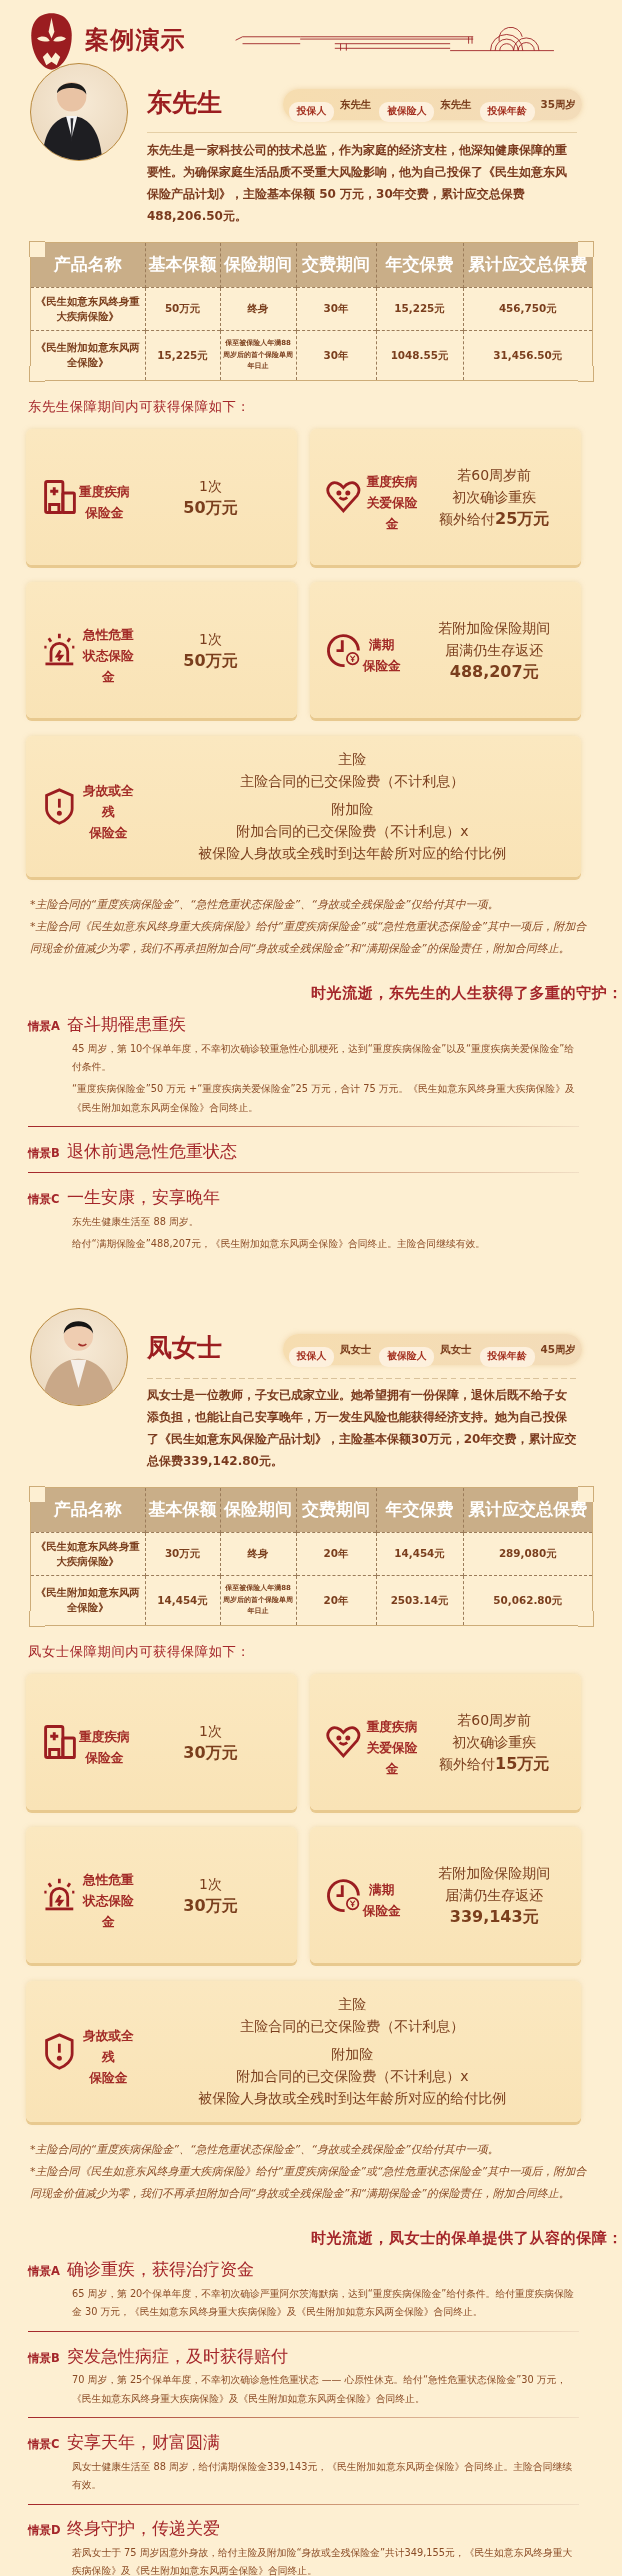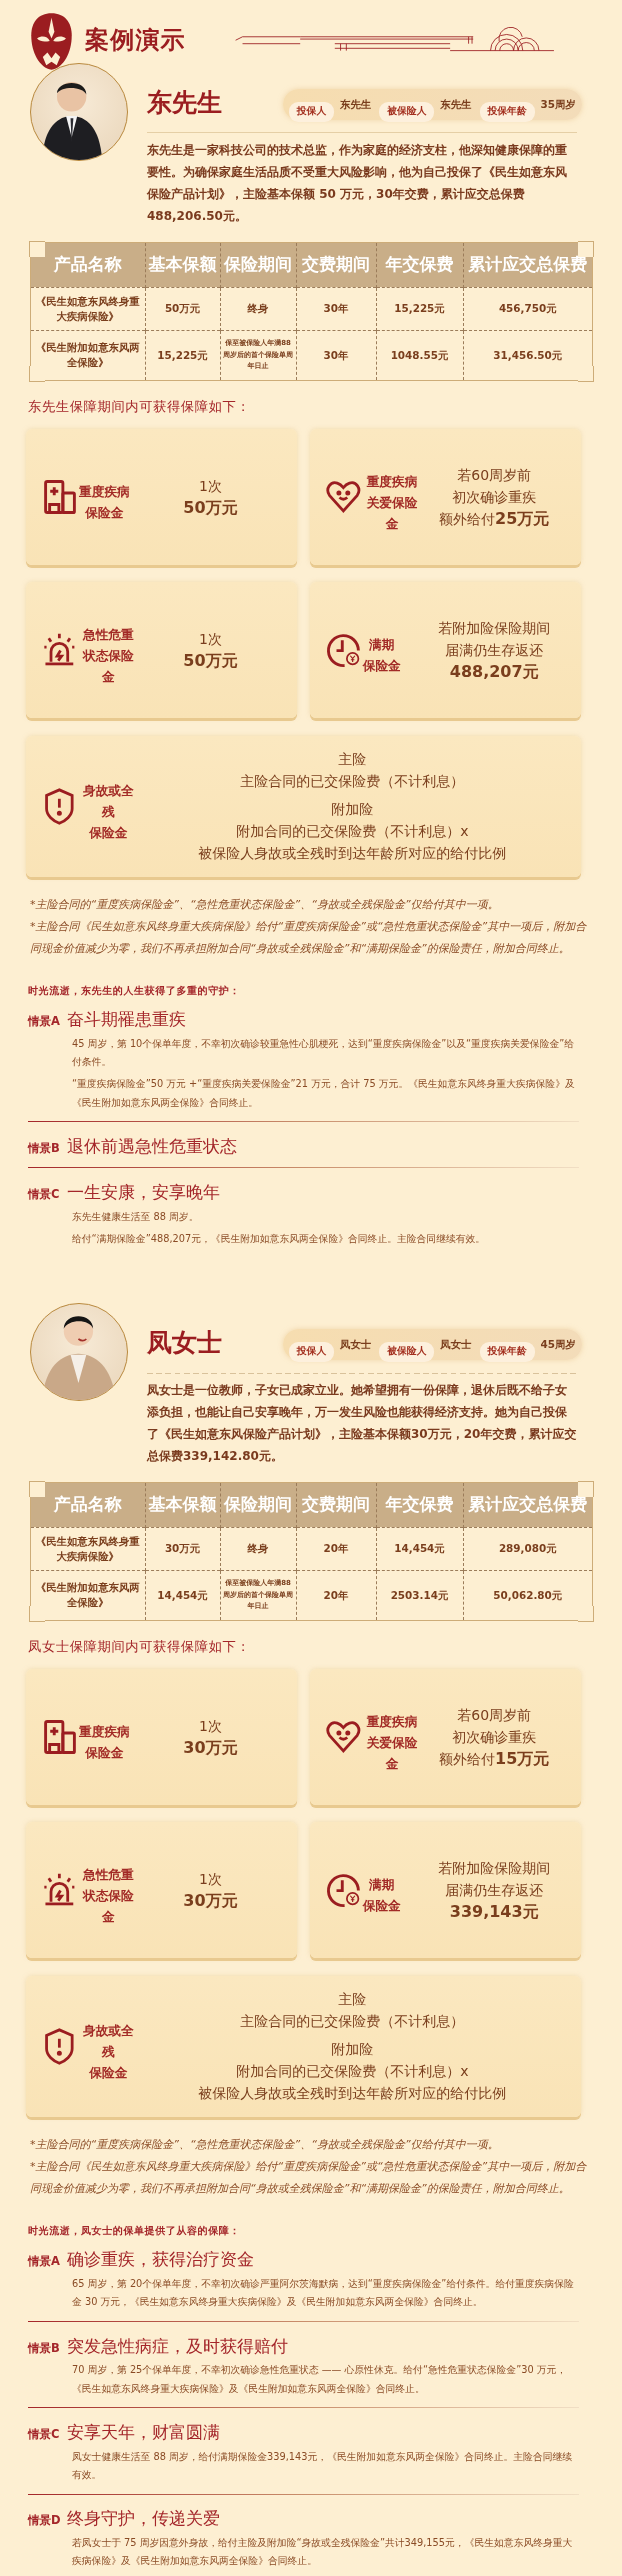--- a/index.html
+++ b/index.html
@@ -40,21 +40,21 @@
 .card-left{width:98px;display:flex;flex-direction:row;align-items:center;}
 .card-left svg{width:38px;height:38px;}
 .card-label{margin-top:10.4px;font-size:12.7px;font-weight:bold;color:#a22a26;text-align:center;line-height:21px;font-family:"DejaVu Serif","Liberation Serif",serif;}
 .card-right{flex:1;text-align:center;color:#7a3e1d;font-size:14px;line-height:22px;}
 .card-right b{font-size:16px;}
 .card-right .ln{display:block}
 .full .card-right{font-size:14px;line-height:22px}
 
 .notes{margin:17.3px 0 0 30px;width:562px;font-size:11px;line-height:22px;color:#8a4b25;font-style:italic;}
 
-.scen-h{font-size:10px;font-weight:bold;color:#a4262a;margin:24px 0 10.4px 28px;font-family:"DejaVu Serif","Liberation Serif",serif;letter-spacing:0.6px;}
+.scen-h{font-size:15px;font-weight:bold;color:#a4262a;margin:24px 0 10.4px 28px;font-family:"DejaVu Serif","Liberation Serif",serif;letter-spacing:0.6px;text-align:right;}
 .scen{margin-left:28px;width:551px;padding-bottom:9.2px;}
 .scen + .scen{border-top:1.2px solid;border-image:linear-gradient(90deg,#a4262a,#c98e6c,#f1dfc5) 1;padding-top:12.7px;}
 .scen-title{display:flex;gap:4px;align-items:baseline;}
 .scen-tag{font-size:11.5px;font-weight:bold;color:#a4262a;width:35px;}
 .scen-sub{font-size:17px;color:#a4262a;}
 .scen-body{margin-left:44px;font-size:9.8px;line-height:18.5px;color:#8a4b25;}
 .scen-body p{margin-top:3.5px}
 .gap{height:46px}
 </style>
 </head>
@@ -238,21 +238,21 @@
     </div>
 
     <div class="scen-h">时光流逝，东先生的人生获得了多重的守护：</div>
     <div class="scen">
       <div class="scen-title">
           <span class="scen-tag">情景A</span>
           <span class="scen-sub">奋斗期罹患重疾</span>
         </div>
       <div class="scen-body">
           <p>45 周岁，第 10个保单年度，不幸初次确诊较重急性心肌梗死，达到“重度疾病保险金”以及“重度疾病关爱保险金”给付条件。</p>
-          <p>“重度疾病保险金”50 万元 +“重度疾病关爱保险金”21 万元，合计 75 万元。《民生如意东风终身重大疾病保险》及《民生附加如意东风两全保险》合同终止。</p>
+          <p>“重度疾病保险金”50 万元 +“重度疾病关爱保险金”25 万元，合计 75 万元。《民生如意东风终身重大疾病保险》及《民生附加如意东风两全保险》合同终止。</p>
         </div>
     </div>
     <div class="scen">
       <div class="scen-title">
           <span class="scen-tag">情景B</span>
           <span class="scen-sub">退休前遇急性危重状态</span>
         </div>
     </div>
     <div class="scen">
       <div class="scen-title">

